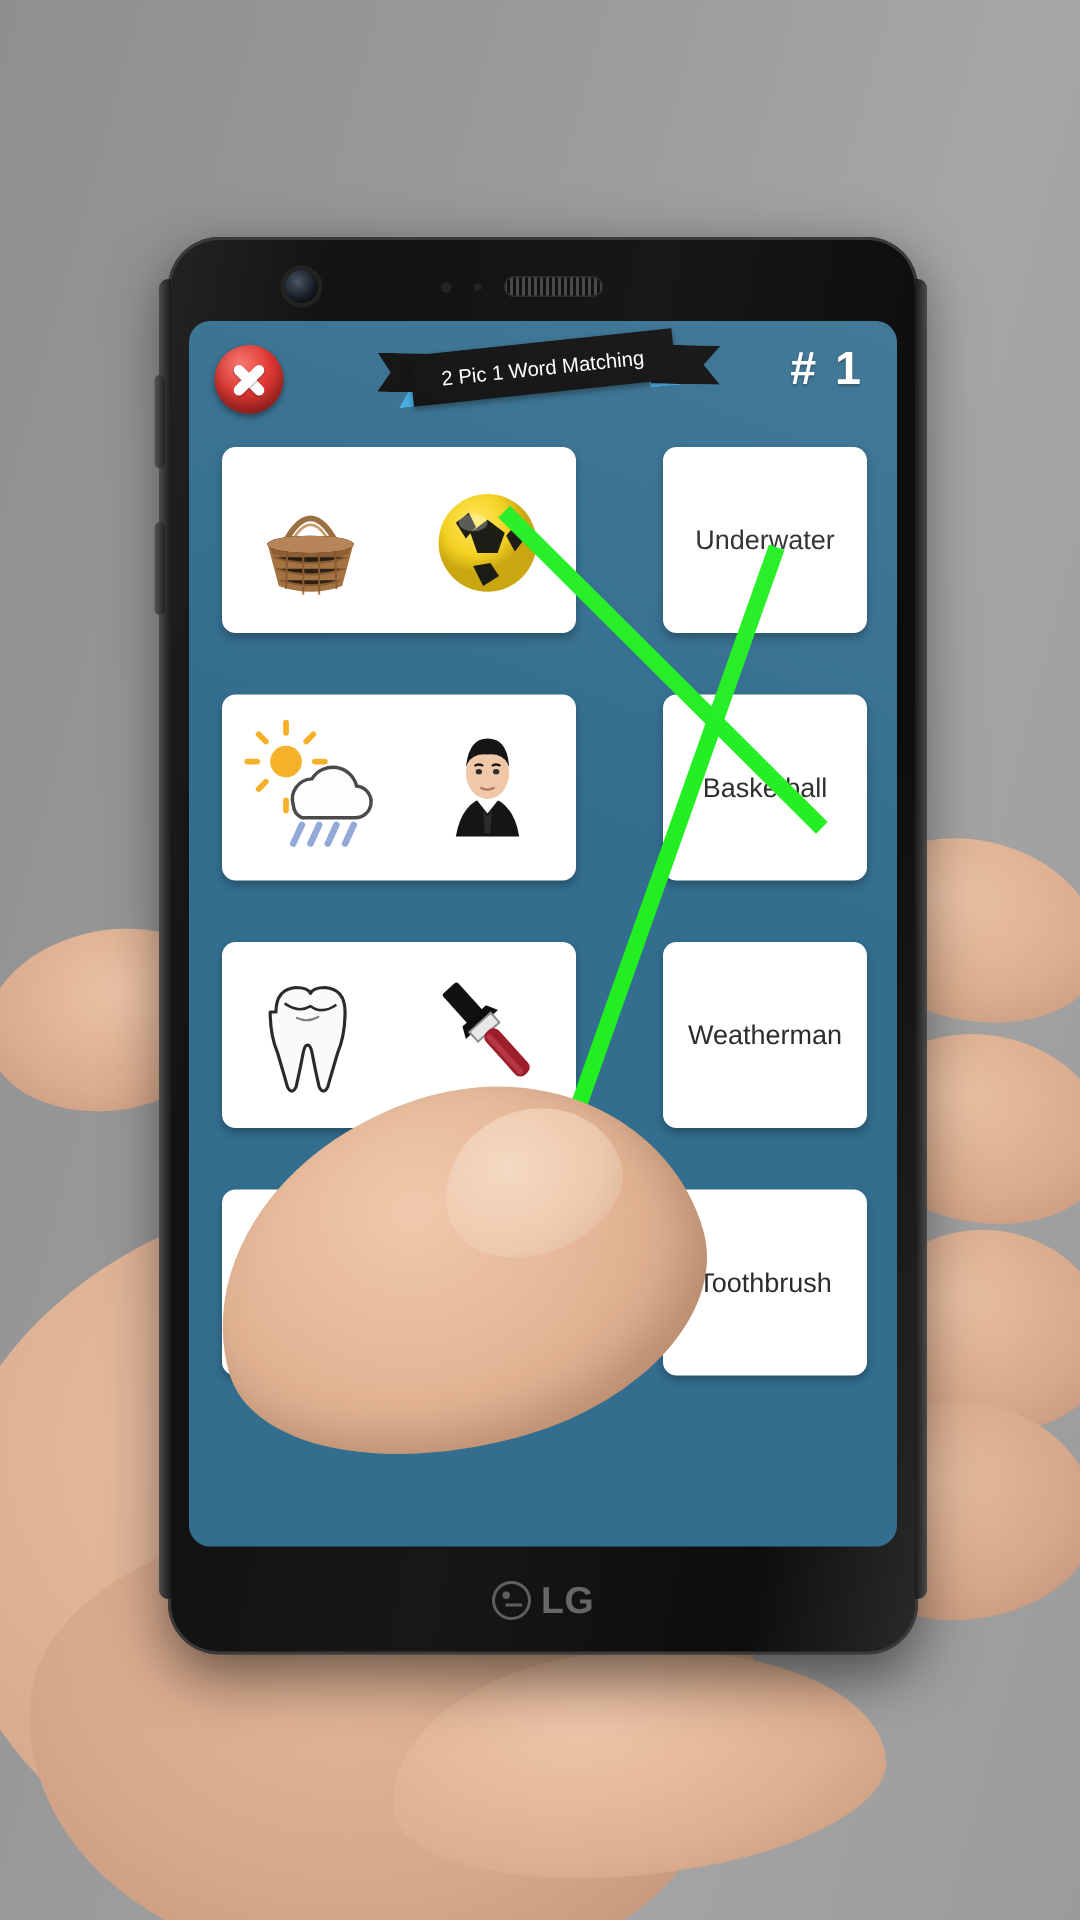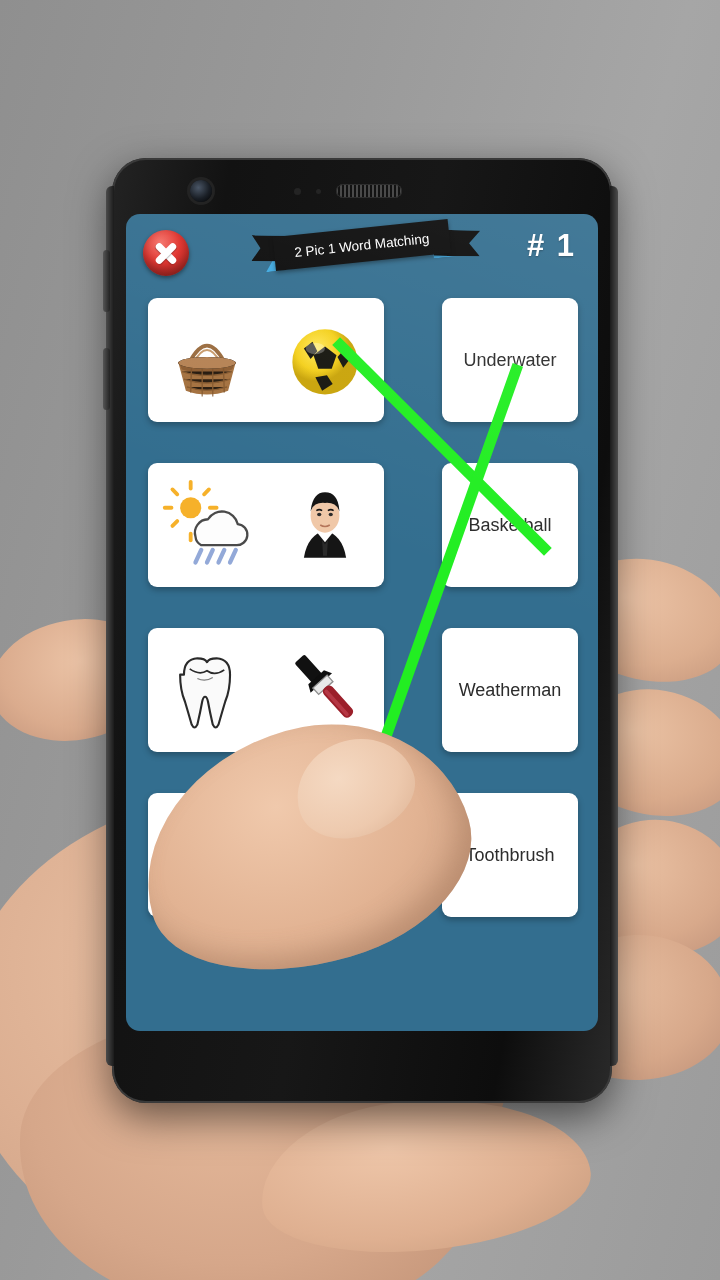--- a/index.html
+++ b/index.html
@@ -461,18 +461,24 @@
     </div>
 
     <svg id="connectors" viewBox="0 0 472 817">
       <line id="conn-0" stroke="#22ee22" stroke-width="11" stroke-linecap="square" x1="214" y1="131" x2="418" y2="334"></line>
       <line id="conn-1" stroke="#22ee22" stroke-width="11" stroke-linecap="square" x1="224" y1="624" x2="390" y2="156"></line>
     </svg>
 
     <div class="glare"></div>
   </div>
 
+  <div class="phone-bottom">
+    <div class="lg-logo">
+      <div class="lg-mark"></div>
+      <div class="lg-text">LG</div>
+    </div>
+  </div>
 </div>
 
 <div id="thumb-overlay">
   <div class="skin thumb" style="left:80px; top:30px;"></div>
   <div class="skin thumbnail-plate" style="left:235px; top:40px;"></div>
 </div>
 
 </body></html>

